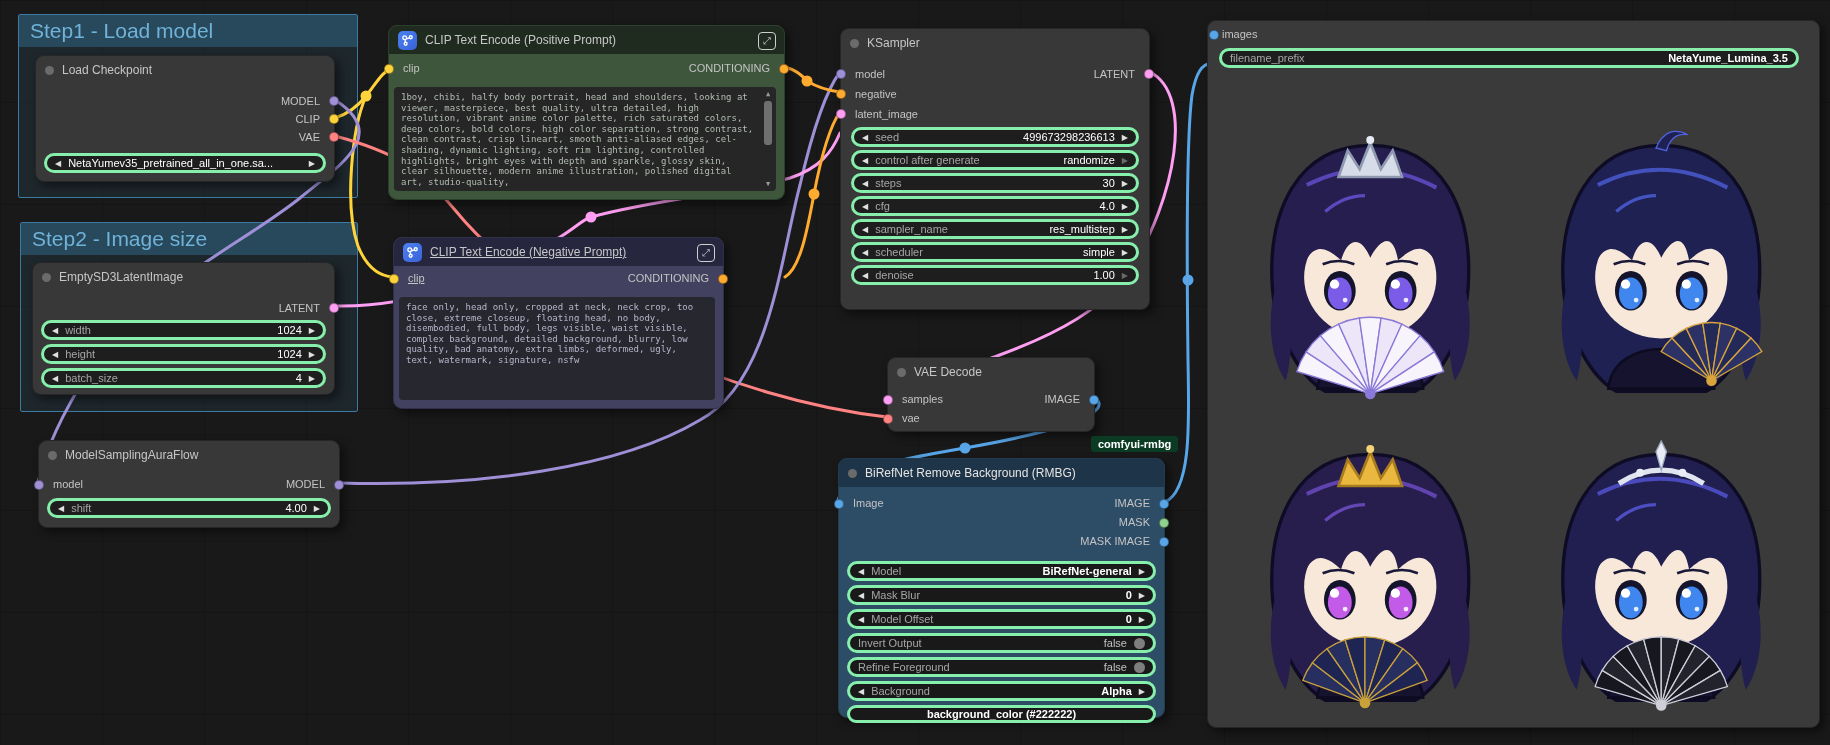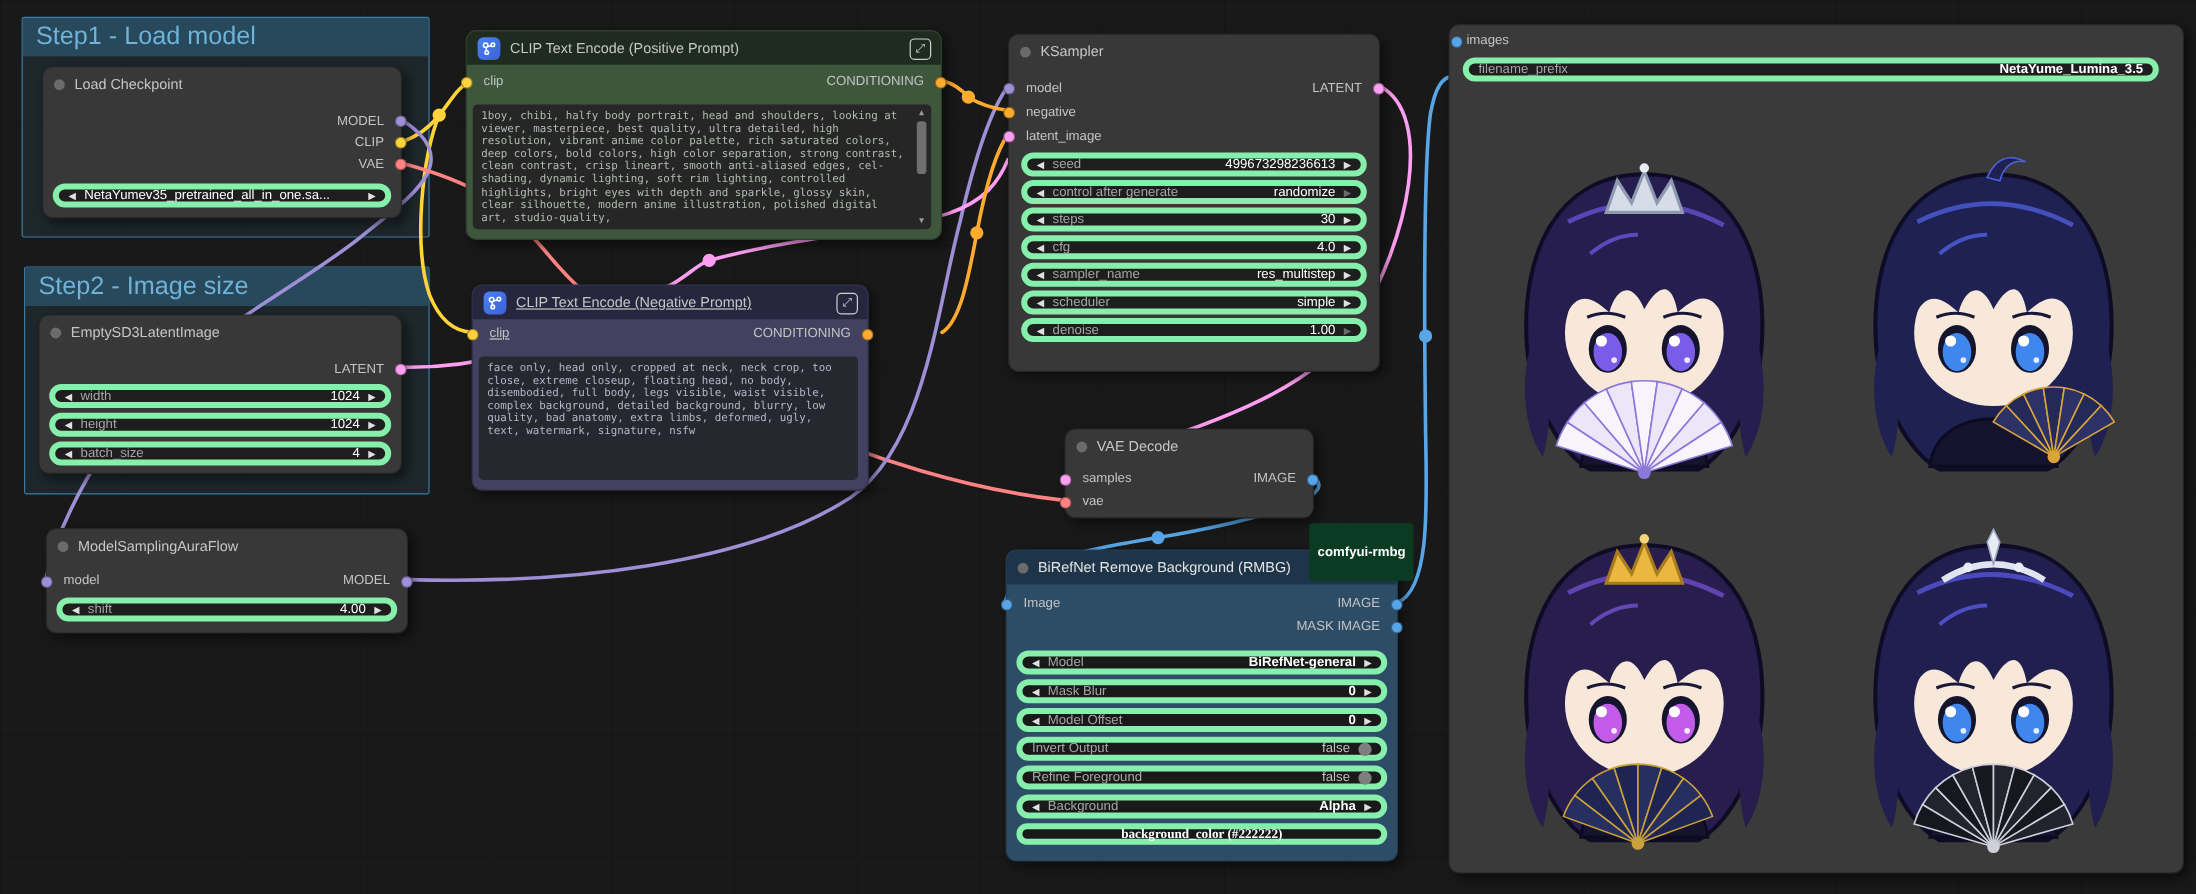--- a/index.html
+++ b/index.html
@@ -12,21 +12,21 @@
   .group{position:absolute;border:1px solid #3b7ba3;background:rgba(56,104,134,.18);z-index:0;border-radius:2px;}
   .gtitle{height:32px;line-height:32px;background:#28485c;color:#6fb3d9;font-size:21px;padding:0 11px;white-space:nowrap;overflow:hidden;}
   
   .node{position:absolute;border-radius:9px;box-shadow:4px 4px 10px rgba(0,0,0,.5);font-size:11px;color:#c9c9c9;z-index:2;background:#383838;border:1px solid #262626;box-sizing:border-box;}
   .hdr{height:28px;border-radius:8px 8px 0 0;padding:0 9px;font-size:12px;color:#c6c6c6;display:flex;align-items:center;gap:8px;position:relative;}
   .sdot{width:9px;height:9px;border-radius:50%;background:#6b6b6b;flex:none;}
   .row{position:relative;height:19px;line-height:19px;padding:0 14px;color:#c4c4c4;box-sizing:border-box;}
   .row.out{text-align:right;}
   .dot{position:absolute;width:10px;height:10px;border-radius:50%;top:4.5px;border:1px solid rgba(0,0,0,.4);box-sizing:border-box;background:#888;}
   .dot.l{left:-5px}.dot.r{right:-5px}
-  .widget{position:relative;margin:4px 8px 0;height:20px;background:#1e1e1e;border-radius:10px;display:flex;align-items:center;padding:0 8px;gap:7px;color:#bbb;border:5px solid #86efac;box-sizing:border-box;}
+  .widget{position:relative;margin:4px 8px 0;height:20px;background:#1e1e1e;border-radius:10px;display:flex;align-items:center;padding:0 8px;gap:7px;color:#bbb;border:3px solid #86efac;box-sizing:border-box;}
   .warr{font-size:8px;color:#e0e0e0;flex:none;}
   .warr.dim{color:#6a6a6a;}
   .wlabel{flex:none;color:#a6a6a6;white-space:nowrap;}
   .wvalue{flex:1;text-align:right;color:#fff;white-space:nowrap;overflow:hidden;}
   .wvalue.b{font-weight:bold;}
   .wvalue.lft{text-align:left;}
   .knob{width:11px;height:11px;border-radius:50%;background:#7e7e7e;flex:none;}
   .btnwidget{justify-content:center;}
   .btnwidget .wvalue{flex:none;text-align:center;font-weight:bold;}
   .textarea{position:absolute;left:5px;right:8px;background:#262626;border-radius:4px;padding:5px 18px 4px 7px;font-family:"DejaVu Sans Mono",monospace;font-size:9px;line-height:10.6px;overflow:hidden;box-sizing:border-box;}
@@ -38,21 +38,21 @@
   .n-green .hdr{background:#1f2b1f;}
   .n-green .textarea{color:#b2bcb2;}
   .n-purple{background:#42415f;border-color:#30304a;}
   .n-purple .hdr{background:#26263e;}
   .n-purple .textarea{background:#27272f;color:#b6b6cc;}
   .n-blue{background:#2d4c66;border-color:#223c52;color:#dcdcdc;}
   .n-blue .hdr{background:#1e3448;color:#e4e4e4;}
   .n-blue .widget{background:#191919;}
   .expand{position:absolute;right:8px;top:6px;width:16px;height:16px;border:1.6px solid #cfcfcf;border-radius:4px;color:#cfcfcf;font-size:10px;line-height:15px;text-align:center;}
   .clipicon{width:19px;height:19px;border-radius:5px;background:linear-gradient(135deg,#4b82f2,#3a62d6);display:flex;align-items:center;justify-content:center;flex:none;}
-  .badge{position:absolute;z-index:3;background:#0c3b24;color:#fff;font-size:11px;font-weight:bold;padding:18px 7px;border-radius:3px;}
+  .badge{position:absolute;z-index:3;background:#0c3b24;color:#fff;font-size:11px;font-weight:bold;padding:2px 7px;border-radius:3px;}
   .wires{position:absolute;left:0;top:0;z-index:1;pointer-events:none;}
   .imgs{position:absolute;left:18px;right:14px;top:84px;bottom:8px;display:grid;grid-template-columns:1fr 1fr;grid-template-rows:1fr 1fr;gap:4px;}
   .imgcell{overflow:hidden;display:flex;align-items:flex-end;justify-content:center;}
   .imgcell svg{width:92%;height:96%;}
   .ports{padding-top:7px;}
 </style>
 </head>
 <body>
 
 <div class="canvas">
@@ -319,20 +319,24 @@
       <span>BiRefNet Remove Background (RMBG)</span>
     </div>
     <div class="ports" style="padding-top:7px;">
       <div class="row">
         <span class="dot l" style="background-color: rgb(88, 166, 232);"></span>
         <span>Image</span>
         <span style="position:absolute;right:14px;top:0;">IMAGE</span>
         <span class="dot r" style="background-color: rgb(88, 166, 232);"></span>
       </div>
       <div class="row out">
+        <span>MASK</span>
+        <span class="dot r" style="background-color: rgb(142, 208, 142);"></span>
+      </div>
+      <div class="row out">
         <span>MASK IMAGE</span>
         <span class="dot r" style="background-color: rgb(88, 166, 232);"></span>
       </div>
     </div>
     <div class="widget" style="margin-top:10px;">
       <span class="warr">◀</span>
       <span class="wlabel">Model</span>
       <span class="wvalue b">BiRefNet-general</span>
       <span class="warr">▶</span>
     </div>
@@ -357,21 +361,21 @@
       <span class="wlabel">Refine Foreground</span>
       <span class="wvalue" style="color:#c0c0c0;">false</span>
       <span class="knob"></span>
     </div>
     <div class="widget">
       <span class="warr">◀</span>
       <span class="wlabel">Background</span>
       <span class="wvalue b">Alpha</span>
       <span class="warr">▶</span>
     </div>
-    <div class="widget btnwidget" style="height:18px;font-family:Liberation Serif, serif;">
+    <div class="widget btnwidget" style="height:18px;">
       <span class="wvalue">background_color (#222222)</span>
     </div>
   </div>
 
   <div class="node" style="left:1207px;top:20px;width:613px;height:708px;background:#3a3a3a;">
     <div class="ports" style="padding-top:4px;">
       <div class="row">
         <span class="dot l" style="left: 1px; background-color: rgb(88, 166, 232);"></span>
         <span>images</span>
       </div>

